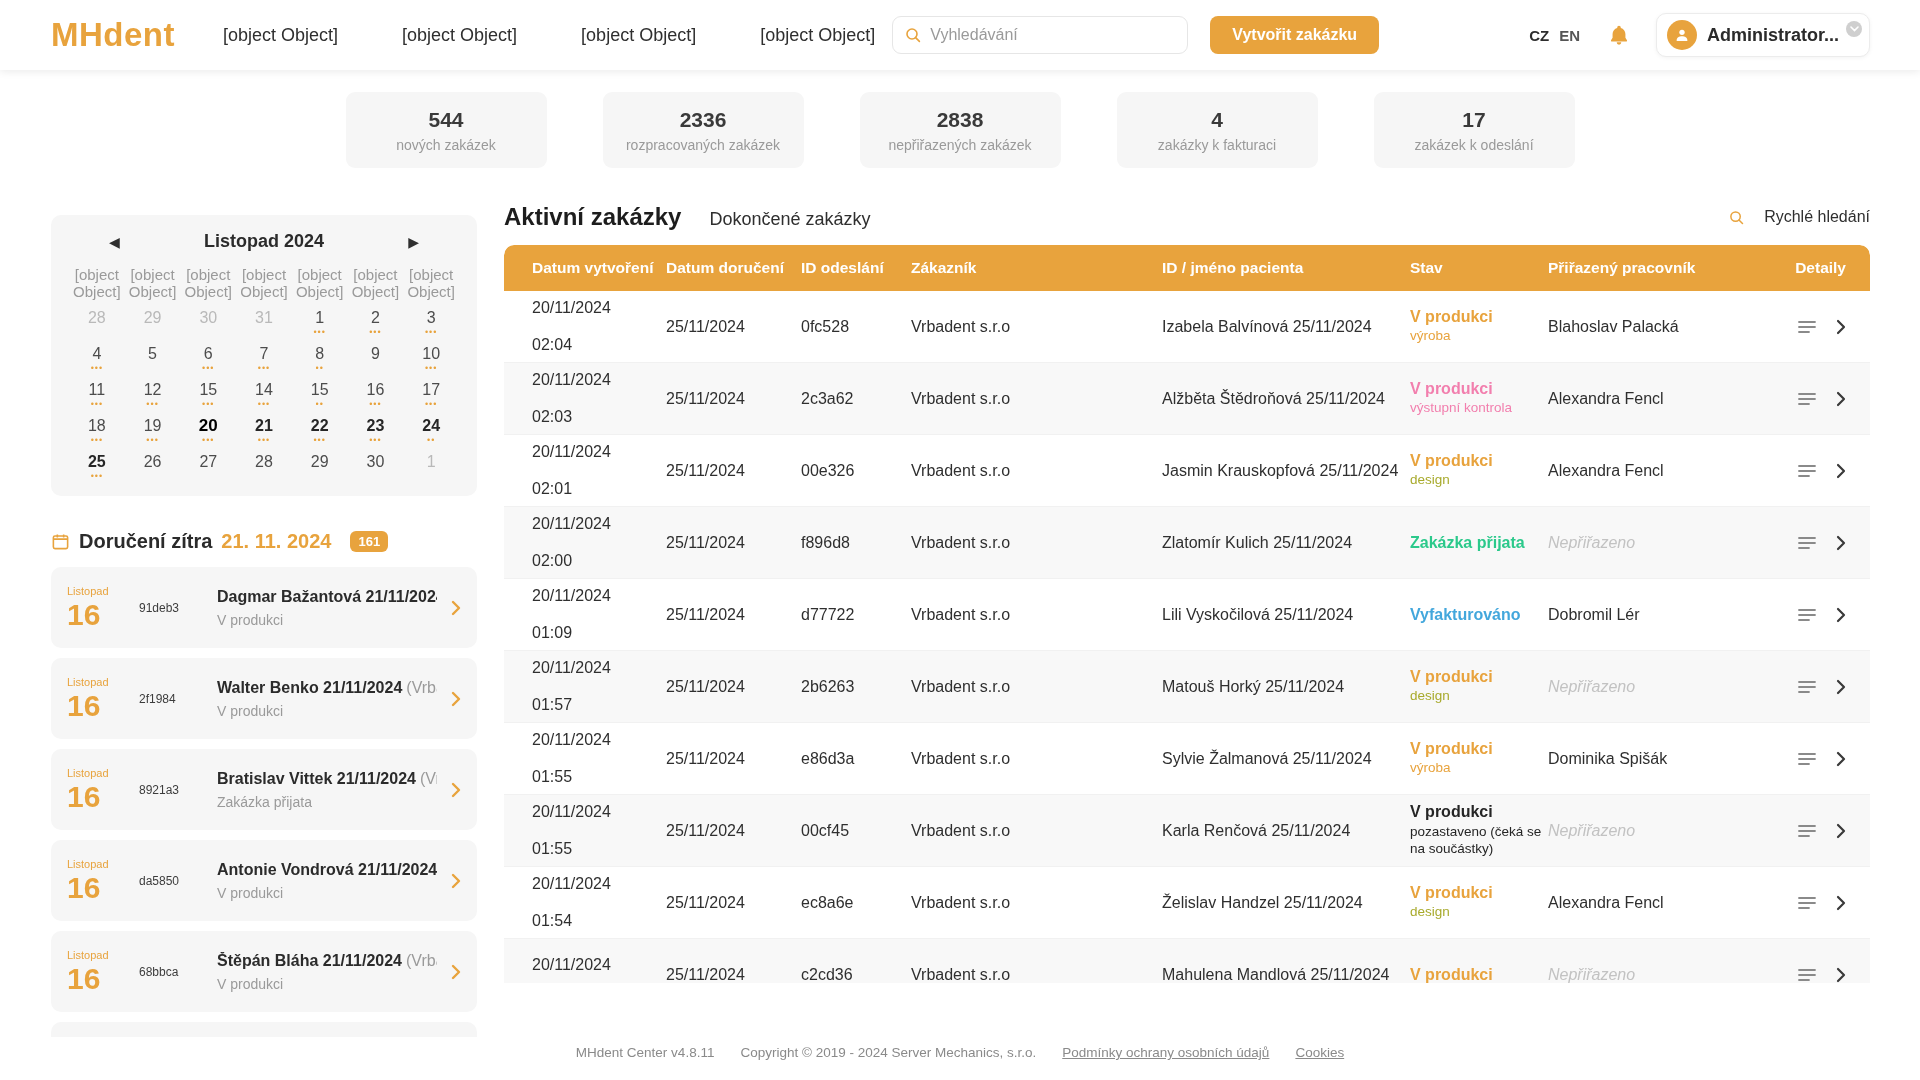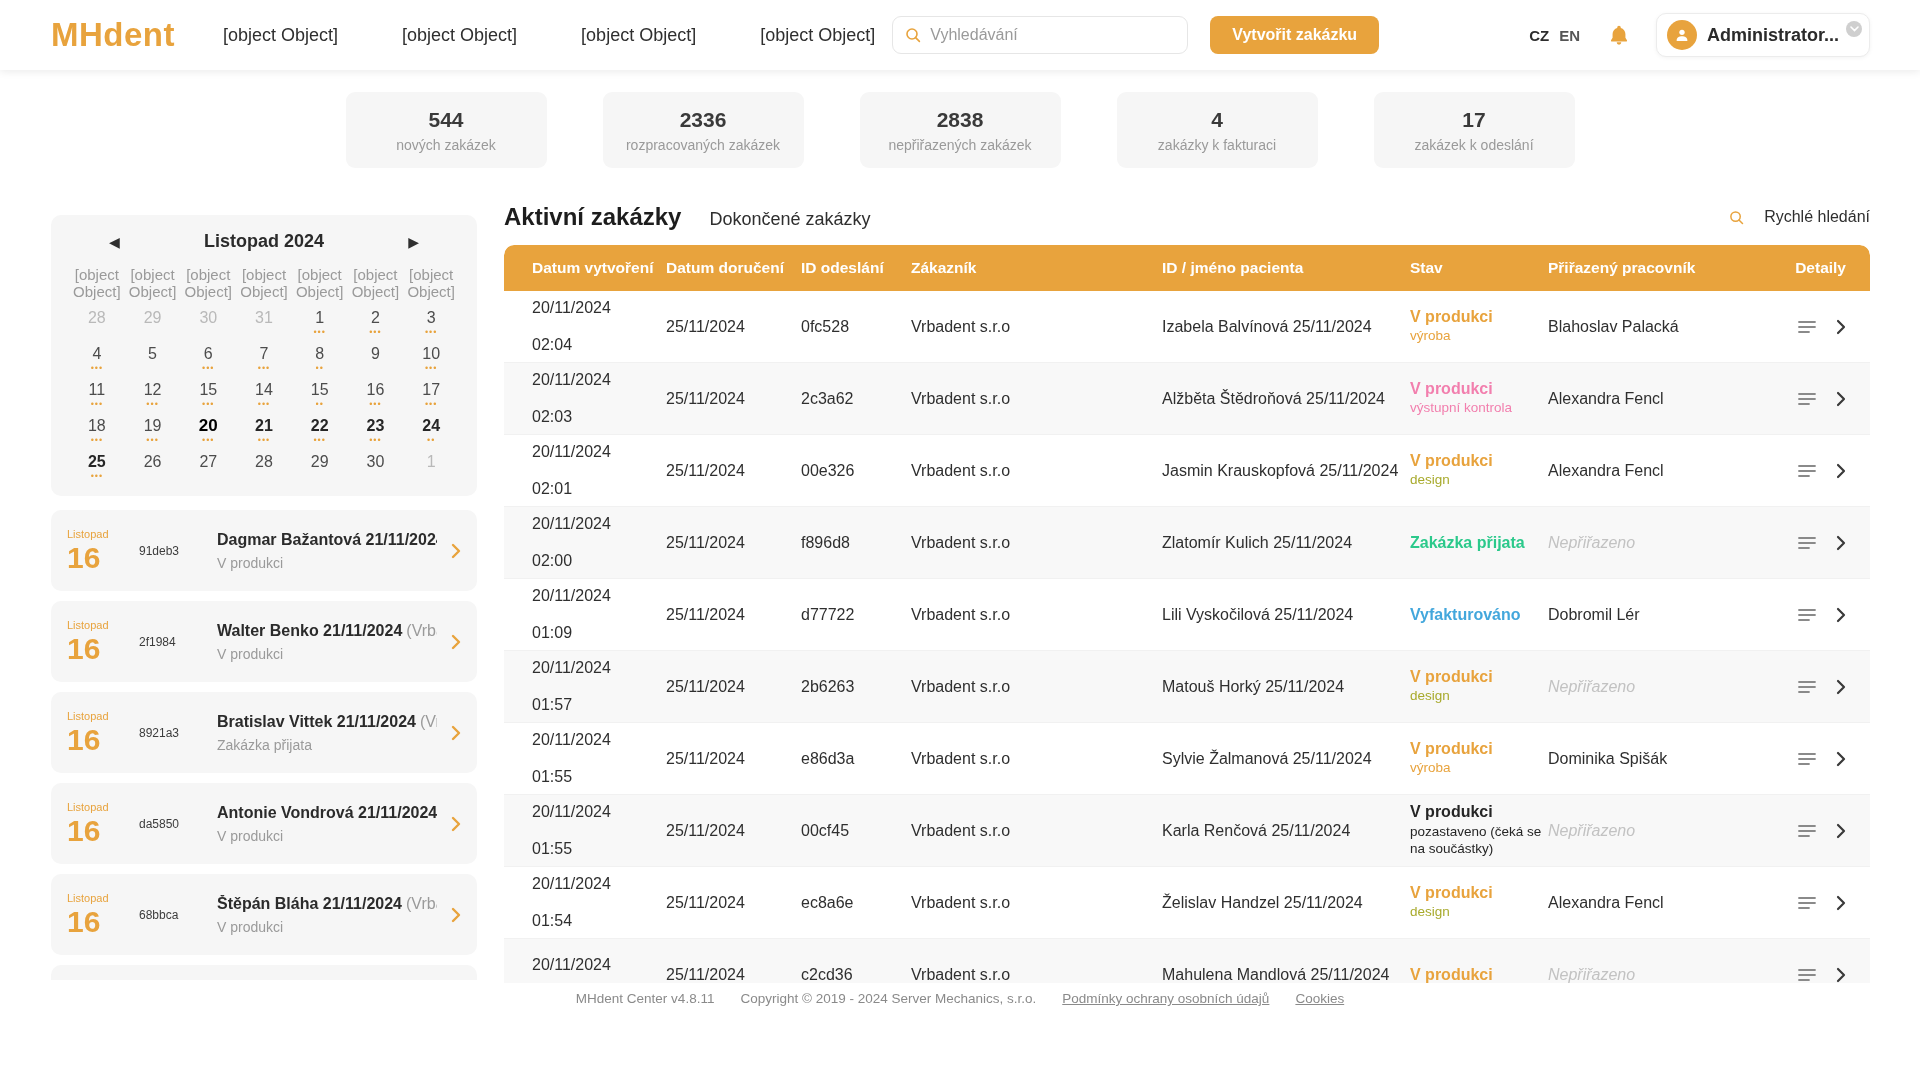--- a/index.html
+++ b/index.html
@@ -397,20 +397,31 @@
             <span class="cal-dots"></span>
           </div>
 
           <div class="cal-day" data-variant="muted">
             <span class="cal-num">1</span>
             <span class="cal-dots"></span>
           </div>
         </div>
     </div>
 
+    <div class="delivery-head">
+      <span class="icon-accent">
+        <svg width="19" height="19" viewBox="0 0 24 24" fill="none" stroke="currentColor" stroke-width="2">
+            <rect x="3" y="5" width="18" height="16" rx="2"></rect>
+            <path d="M3 9h18M8 3v4M16 3v4"></path>
+          </svg>
+      </span>
+      <span class="dh-title">Doručení zítra</span>
+      <span class="dh-date">21. 11. 2024</span>
+      <span class="dh-badge">161</span>
+    </div>
 
     <div class="delivery-list">
 
         <div class="delivery-card">
           <div class="dc-date">
             <span class="dc-month">Listopad</span>
             <span class="dc-day">16</span>
           </div>
           <span class="dc-code">91deb3</span>
           <div class="dc-main">

